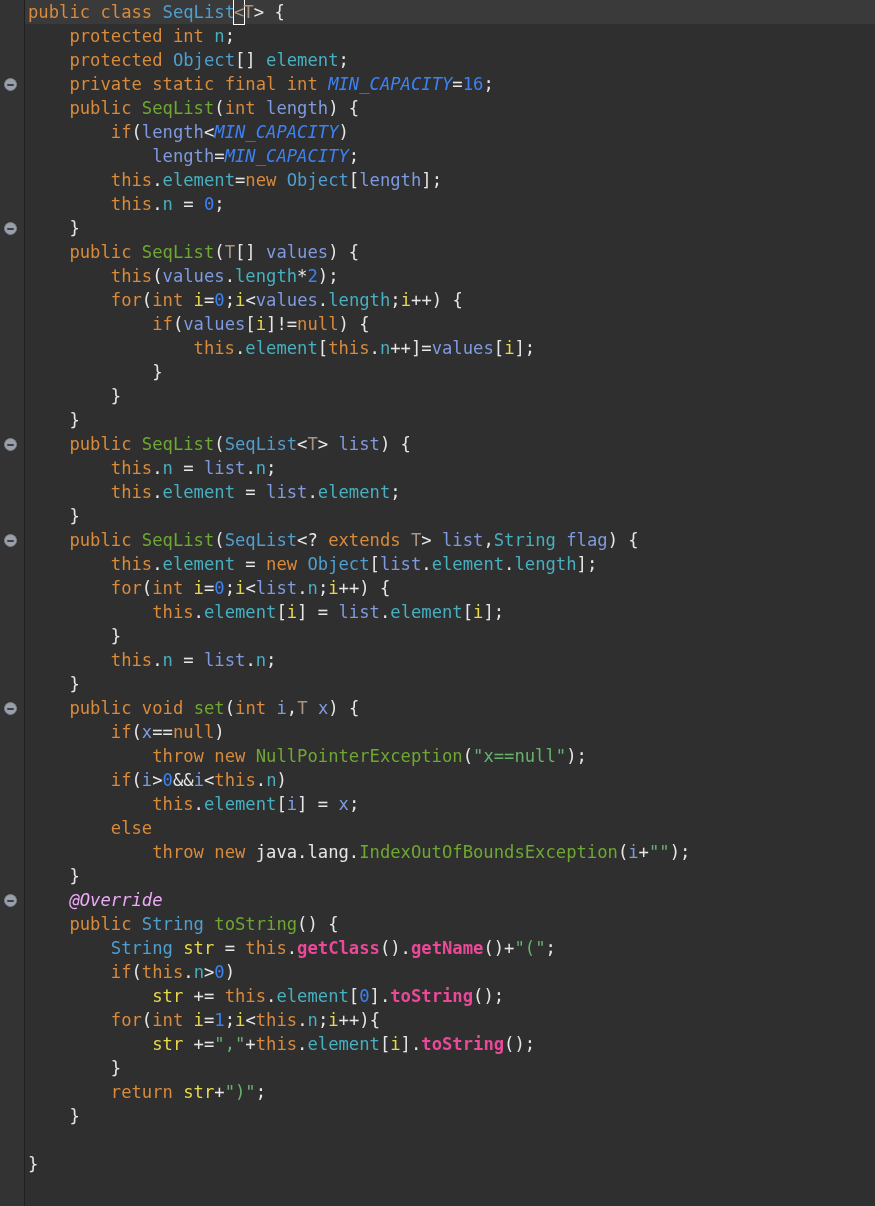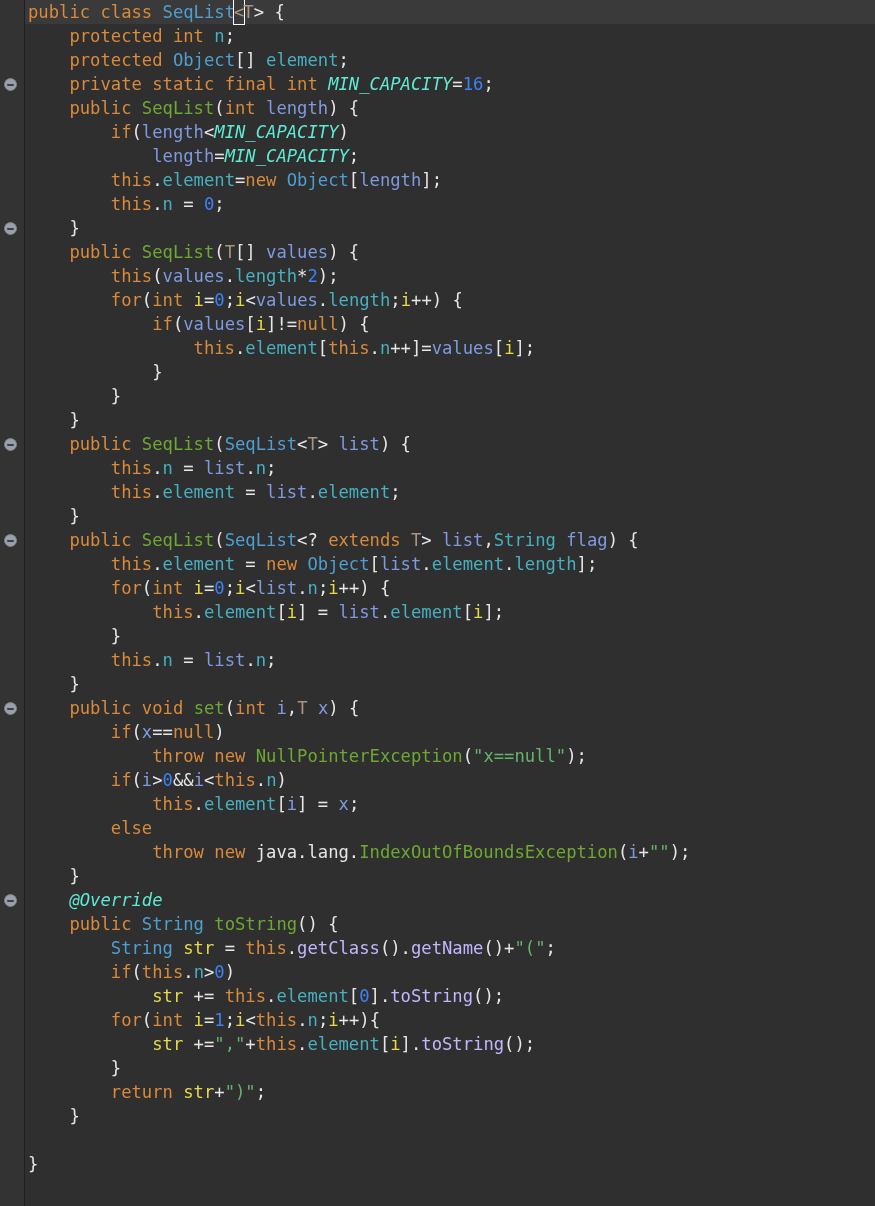--- a/index.html
+++ b/index.html
@@ -38,30 +38,30 @@
   #line-highlight{
     position:absolute;left:25px;top:0;width:850px;height:24px;
     background:#3a3a3a;
   }
   #top-strip{
     position:absolute;left:205px;top:0;width:670px;height:4px;
     background:#3e3e3e;
   }
   
   .kw  {color:#d98a3b;}           
-  .ann {color:#5eead4;font-style:italic;} 
+  .ann {color:#f0abfc;font-style:italic;} 
   .type{color:#4e9fd1;}           
   .cls {color:#6ea832;}           
   .fld {color:#46b0c0;}           
   .par {color:#7e9ae0;}           
   .lcl {color:#e8d94a;}           
-  .mtd {color:#c4b5fd;}           
+  .mtd {color:#ec4899;font-weight:bold;}           
   .num {color:#3b82f6;}           
   .str {color:#66b36b;}           
-  .stc {color:#5eead4;font-style:italic;} 
+  .stc {color:#3b82f6;font-style:italic;} 
   .gen {color:#a89480;}           
   .pln {color:#e6e6e6;}           
   .bmatch{
     display:inline-block;
     outline:1px solid #ffffff;
     margin:0 -1px;
   }
 </style>
 </head>
 <body>

